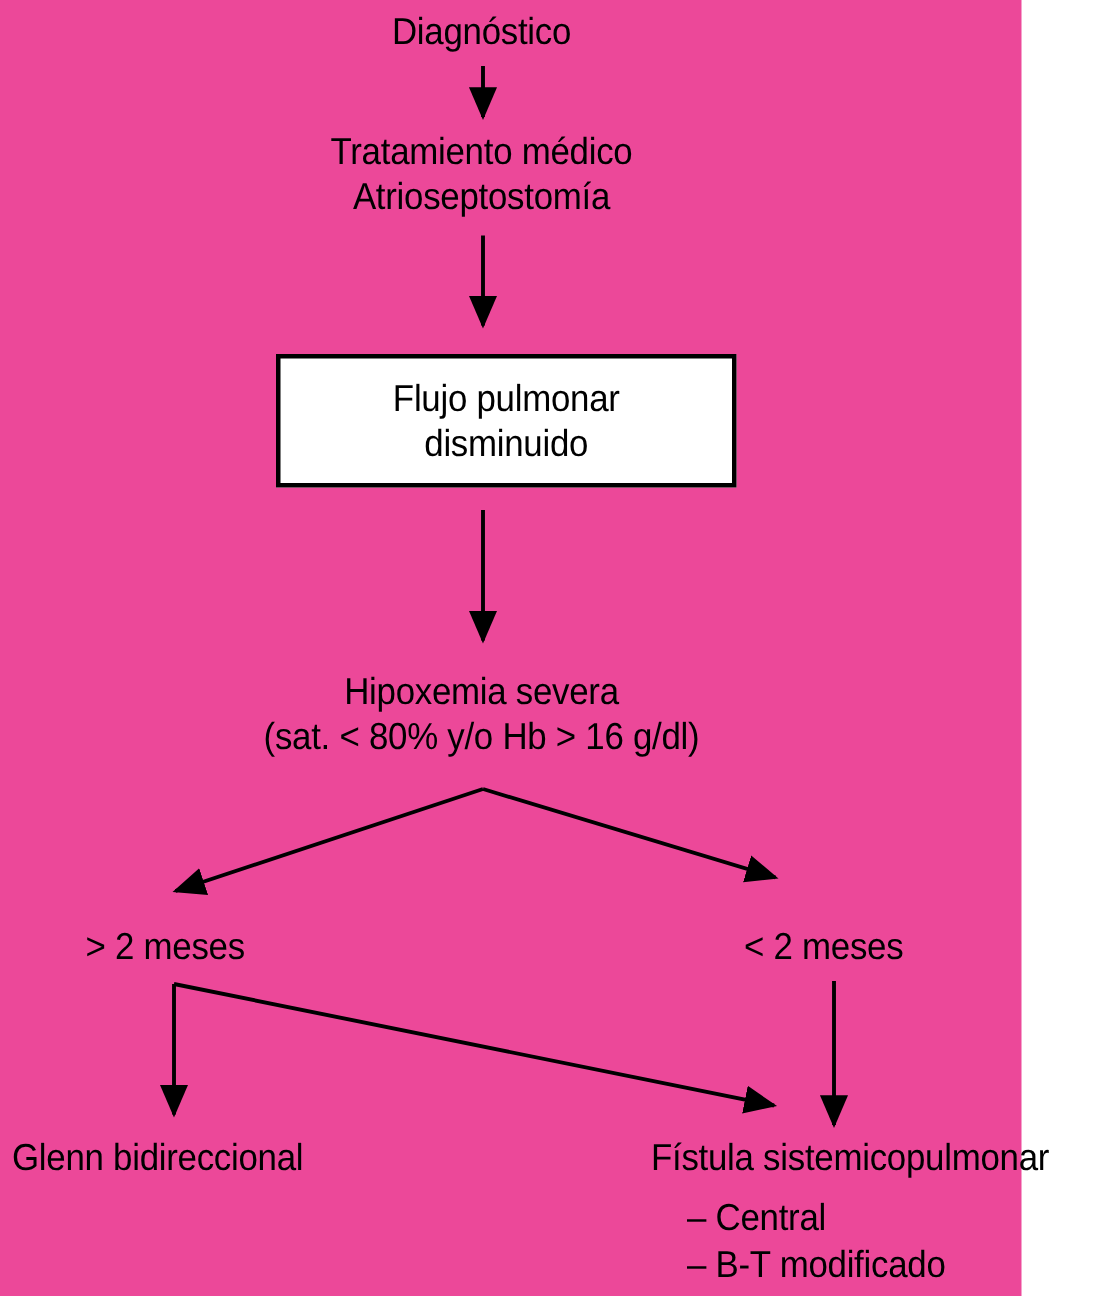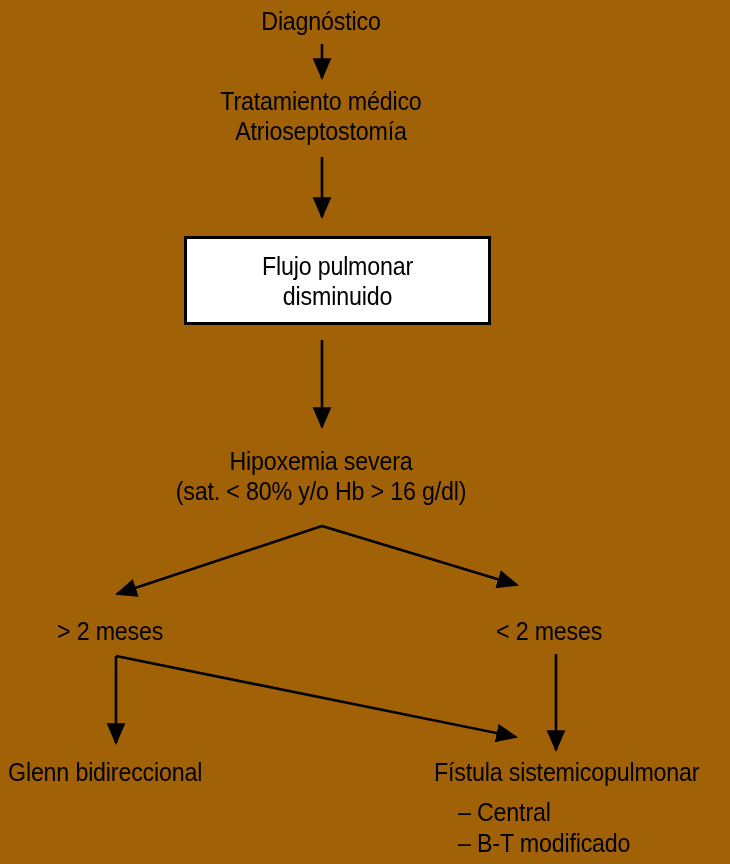--- a/index.html
+++ b/index.html
@@ -9,23 +9,24 @@
   }
   body {
     width: 730px;
     height: 864px;
     overflow: hidden;
     font-family: "Liberation Sans", "DejaVu Sans", sans-serif;
     color: #000000;
   }
   #flowchart-root {
     position: relative;
-    width: 730px;
+    width: 661px;
     height: 864px;
-    background: #a16207;
+    background: #ec4899;
+    padding-left: 20px;
   }
   #flow-svg {
     position: absolute;
     top: 0;
     left: 0;
     width: 730px;
     height: 864px;
     display: block;
   }
   .node-text {

